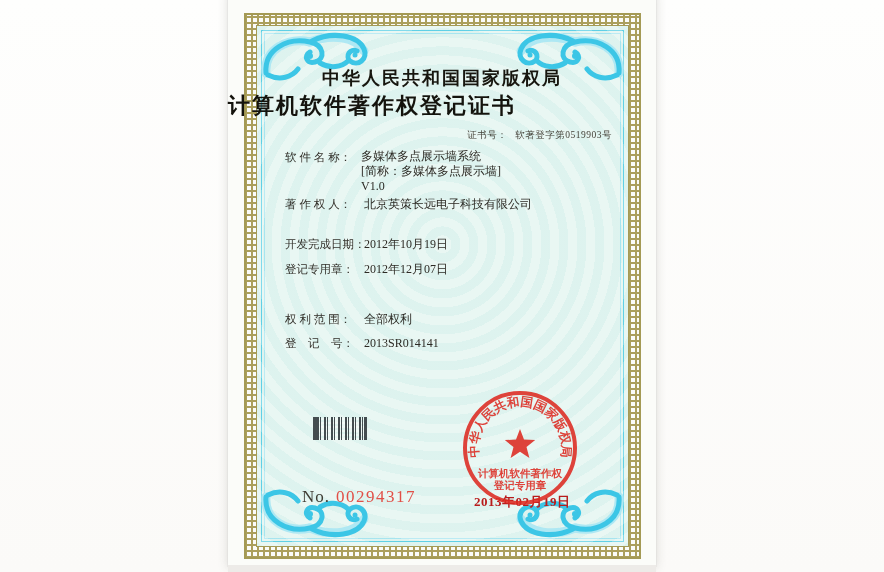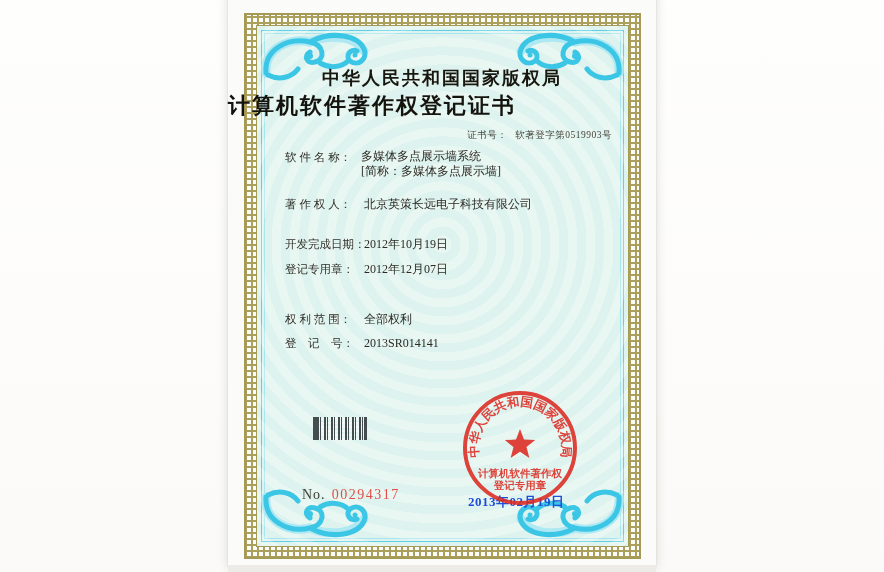--- a/index.html
+++ b/index.html
@@ -58,26 +58,26 @@
 
   .barcode { position:absolute; left:85px; top:427px; width:54px; height:23px;
              border-left:4px solid #2e363a; border-right:3px solid #2e363a;
              background:
                repeating-linear-gradient(90deg, #2e363a 0 2px, rgba(0,0,0,0) 2px 3px,
                  #2e363a 3px 4px, rgba(0,0,0,0) 4px 7px),
                repeating-linear-gradient(0deg, rgba(250,252,250,.65) 0 2px,
                  rgba(0,0,0,0) 2px 4px);
              opacity:.88; }
 
-  .serial { position:absolute; left:74px; top:497px; font-size:14px;
+  .serial { position:absolute; left:74px; top:497px; font-size:17px;
             letter-spacing:1px; color:#3f3c33; }
   .serial .num { color:#e14f47; margin-left:6px; letter-spacing:1.5px; }
 
-  .issue-date { position:absolute; left:240px; top:503px; font-size:13px;
-                font-weight:bold; color:#1d4ed8; letter-spacing:.5px; z-index:5; }
+  .issue-date { position:absolute; left:246px; top:503px; font-size:13px;
+                font-weight:bold; color:#b91c1c; letter-spacing:.5px; z-index:5; }
 
   .seal { position:absolute; left:230px; top:398px; z-index:6; opacity:.88; }
 
   .gray-strip { position:absolute; left:228px; bottom:0; width:428px; height:7px;
                 background:#edebe8; }
 </style>
 </head>
 <body>
 
 <div class="photo">
@@ -154,20 +154,21 @@
       <div class="title">计算机软件著作权登记证书</div>
 
       <div class="certno">
         <span class="lbl">证书号：</span><span>软著登字第0519903号</span>
       </div>
 
       <div class="namelabel">软 件 名 称：</div>
       <div class="nameblock">
         <div>多媒体多点展示墙系统</div>
         <div>[简称：多媒体多点展示墙]</div>
+        <div>V1.0</div>
       </div>
 
       <div class="row" style="top:206px">
         <span class="lbl">著 作 权 人：</span>
         <span class="val">北京英策长远电子科技有限公司</span>
       </div>
 
       <div class="row" style="top:246px">
         <span class="lbl">开发完成日期：</span>
         <span class="val">2012年10月19日</span>

